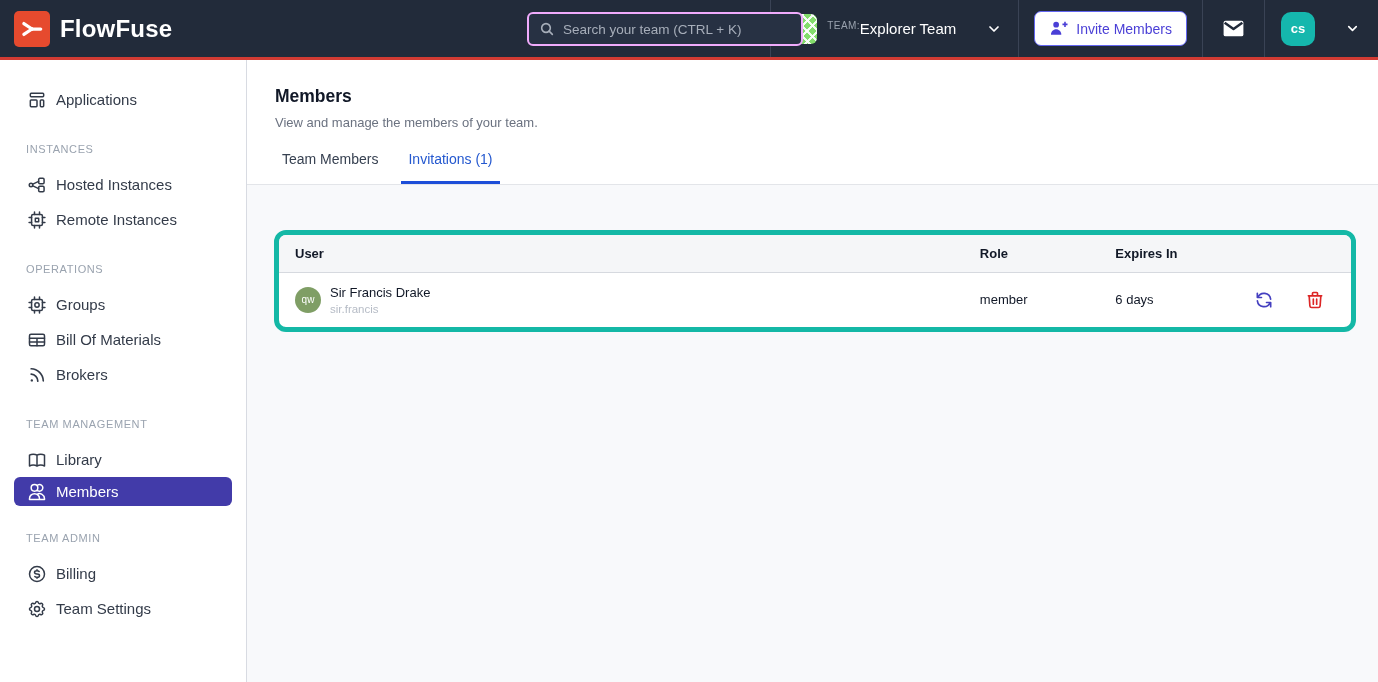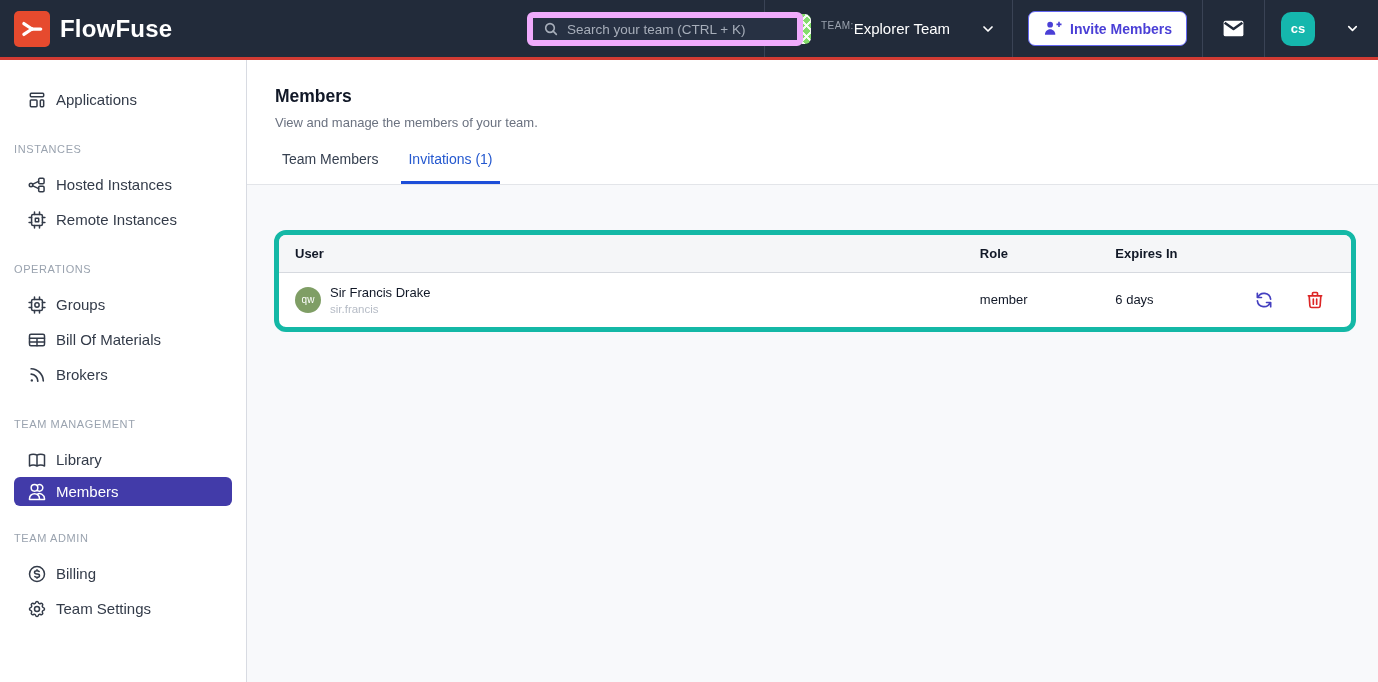--- a/index.html
+++ b/index.html
@@ -14,21 +14,21 @@
   }
   .brand { display:flex; align-items:center; gap:10px; padding-left:14px; cursor:pointer; }
   .brand-logo {
     width:36px; height:36px; border-radius:5px; background:#e64a2e;
     display:flex; align-items:center; justify-content:center; flex:none;
   }
   .brand-name { font-size:24px; font-weight:700; letter-spacing:.2px; }
 
   .nav-search {
     position:absolute; left:527px; top:12px; width:276px; height:34px;
-    background:#273143; border:6px solid #f0abfc; border-radius:6px;
+    background:#273143; border:2px solid #f0abfc; border-radius:6px;
     display:flex; align-items:center; gap:8px; padding:0 10px; color:#aab2be;
   }
   .nav-search input {
     background:transparent; border:none; outline:none; color:#d6dae1;
     font-size:13.5px; width:100%; font-family:inherit;
   }
   .nav-search input::placeholder { color:#a7aeba; }
 
   .nav-right { margin-left:auto; display:flex; align-items:stretch; height:100%; }
   .nav-cell { display:flex; align-items:center; border-left:1px solid #3a4355; }
@@ -43,21 +43,21 @@
   }
   .team-texts { display:flex; flex-direction:row; line-height:1.15; }
   .team-label { font-size:10px; color:#9aa2ae; letter-spacing:.4px; }
   .team-name { font-size:15px; color:#fff; }
   .team-chevron { margin-left:auto; }
 
   .invite-cell { padding:0 15px; }
   .invite-btn {
     display:flex; align-items:center; gap:8px; height:35px; padding:0 14px;
     background:#fff; border:1px solid #6366f1; border-radius:7px; cursor:pointer;
-    color:#4a3fd6; font-weight:700; font-size:14px; font-family:inherit;
+    color:#4a3fd6; font-weight:400; font-size:14px; font-family:inherit;
   }
 
   .mail-cell { width:62px; justify-content:center; cursor:pointer; }
 
   .user-cell { padding:0 18px 0 16px; gap:30px; cursor:pointer; }
   .user-avatar {
     width:34px; height:34px; border-radius:10px; background:#15b7ad;
     display:flex; align-items:center; justify-content:center;
     color:#fff; font-size:13px; font-weight:700;
   }
@@ -65,21 +65,21 @@
   
   .shell { display:flex; height:676px; }
 
   
   .sidebar {
     width:247px; flex:none; background:#fff; border-right:1px solid #d8dbe2;
     padding-top:22px; overflow:hidden;
   }
   .side-section-label {
     font-size:11px; color:#9aa3af; letter-spacing:.6px;
-    margin:26px 0 12px 14px; font-weight:400;
+    margin:26px 0 12px 26px; font-weight:400;
   }
   .side-item {
     display:flex; align-items:center; gap:9px; height:35px;
     padding-left:27px; color:#333b49; font-size:15px; cursor:pointer;
   }
   .side-item .icon { color:#333b49; }
   .side-item.active {
     margin:0 14px; height:29px; padding-left:13px; border-radius:6px;
     background:#423ba9; color:#fff;
   }

